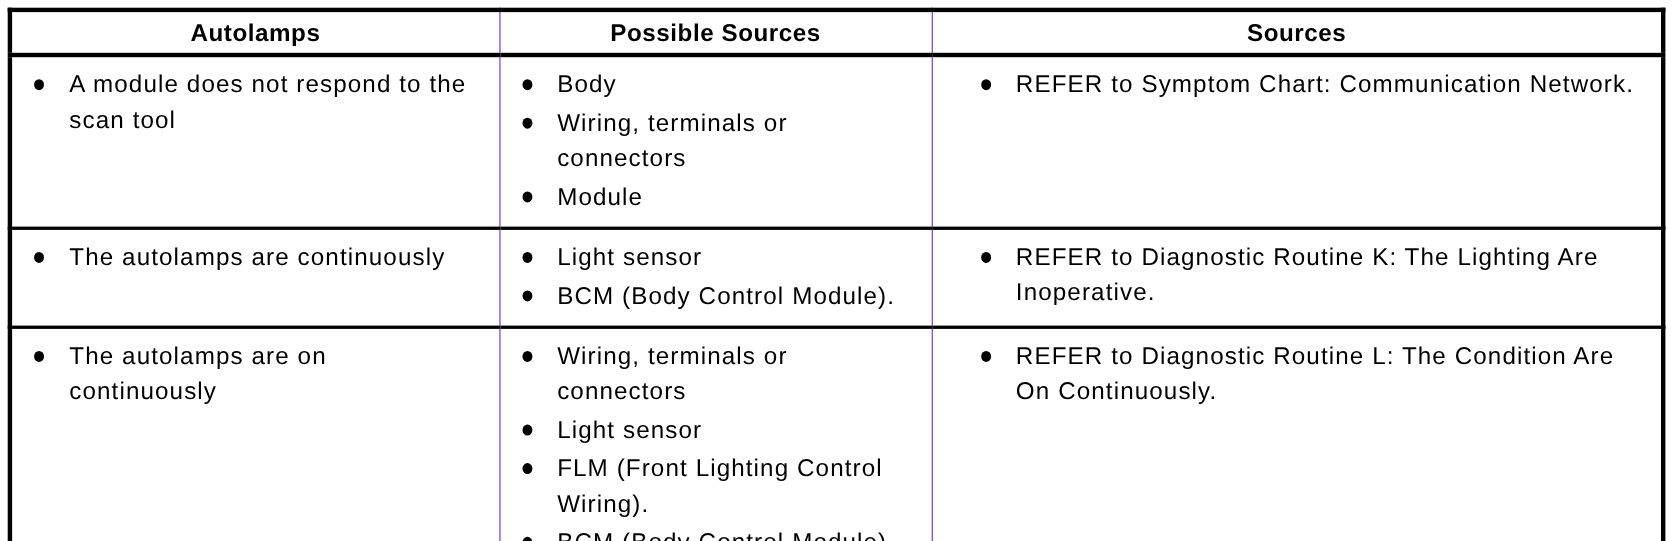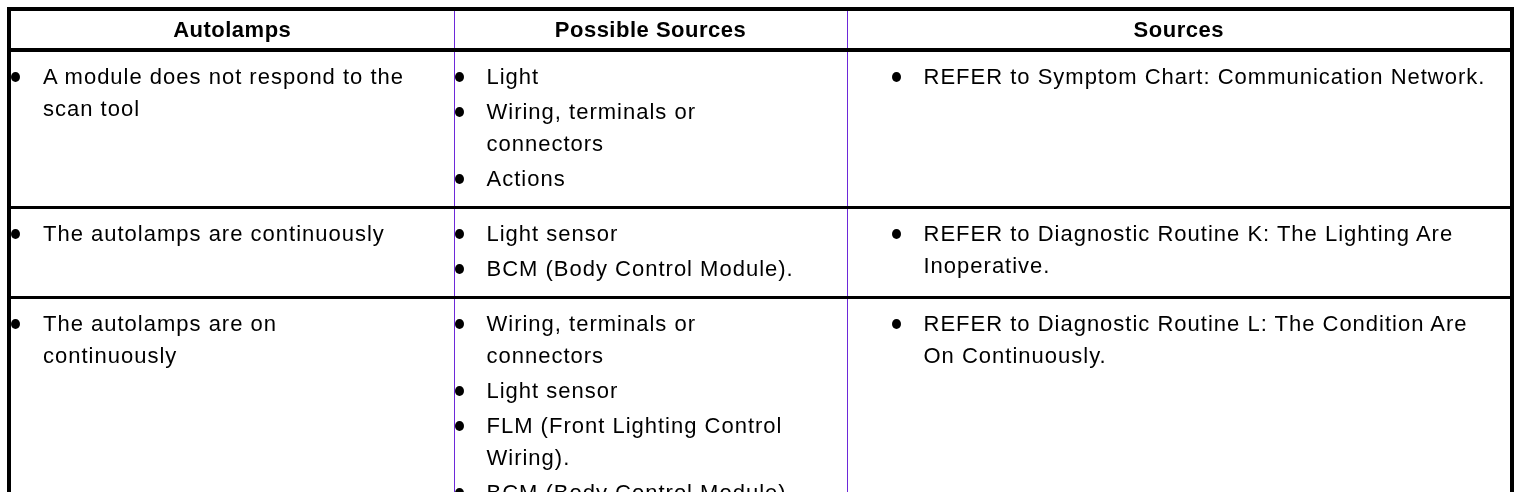--- a/index.html
+++ b/index.html
@@ -50,20 +50,21 @@
   tbody tr:nth-child(3) td { height: 194px; }
 
   ul.cell-list {
     margin: 0;
     padding: 0;
     list-style: none;
   }
   li.cell-item {
     display: flex;
     align-items: flex-start;
+    padding-left: 20px;
     margin-bottom: 3px;
   }
   td.col-actions li.cell-item { padding-left: 44px; }
   .bullet {
     flex: 0 0 auto;
     width: 9px;
     height: 10px;
     border-radius: 50%;
     background: #000000;
     margin-top: 11px;
@@ -101,30 +102,30 @@
                 <span class="bullet"></span>
                 <span class="txt">A module does not respond to the
 scan tool</span>
               </li>
             </ul>
           </td>
           <td class="col-sources">
             <ul class="cell-list">
               <li class="cell-item">
                 <span class="bullet"></span>
-                <span class="txt">Light</span>
+                <span class="txt">Body</span>
               </li>
               <li class="cell-item">
                 <span class="bullet"></span>
                 <span class="txt">Wiring, terminals or
 connectors</span>
               </li>
               <li class="cell-item">
                 <span class="bullet"></span>
-                <span class="txt">Actions</span>
+                <span class="txt">Module</span>
               </li>
             </ul>
           </td>
           <td class="col-actions">
             <ul class="cell-list">
               <li class="cell-item">
                 <span class="bullet"></span>
                 <span class="txt">REFER to Symptom Chart: Communication Network.</span>
               </li>
             </ul>

